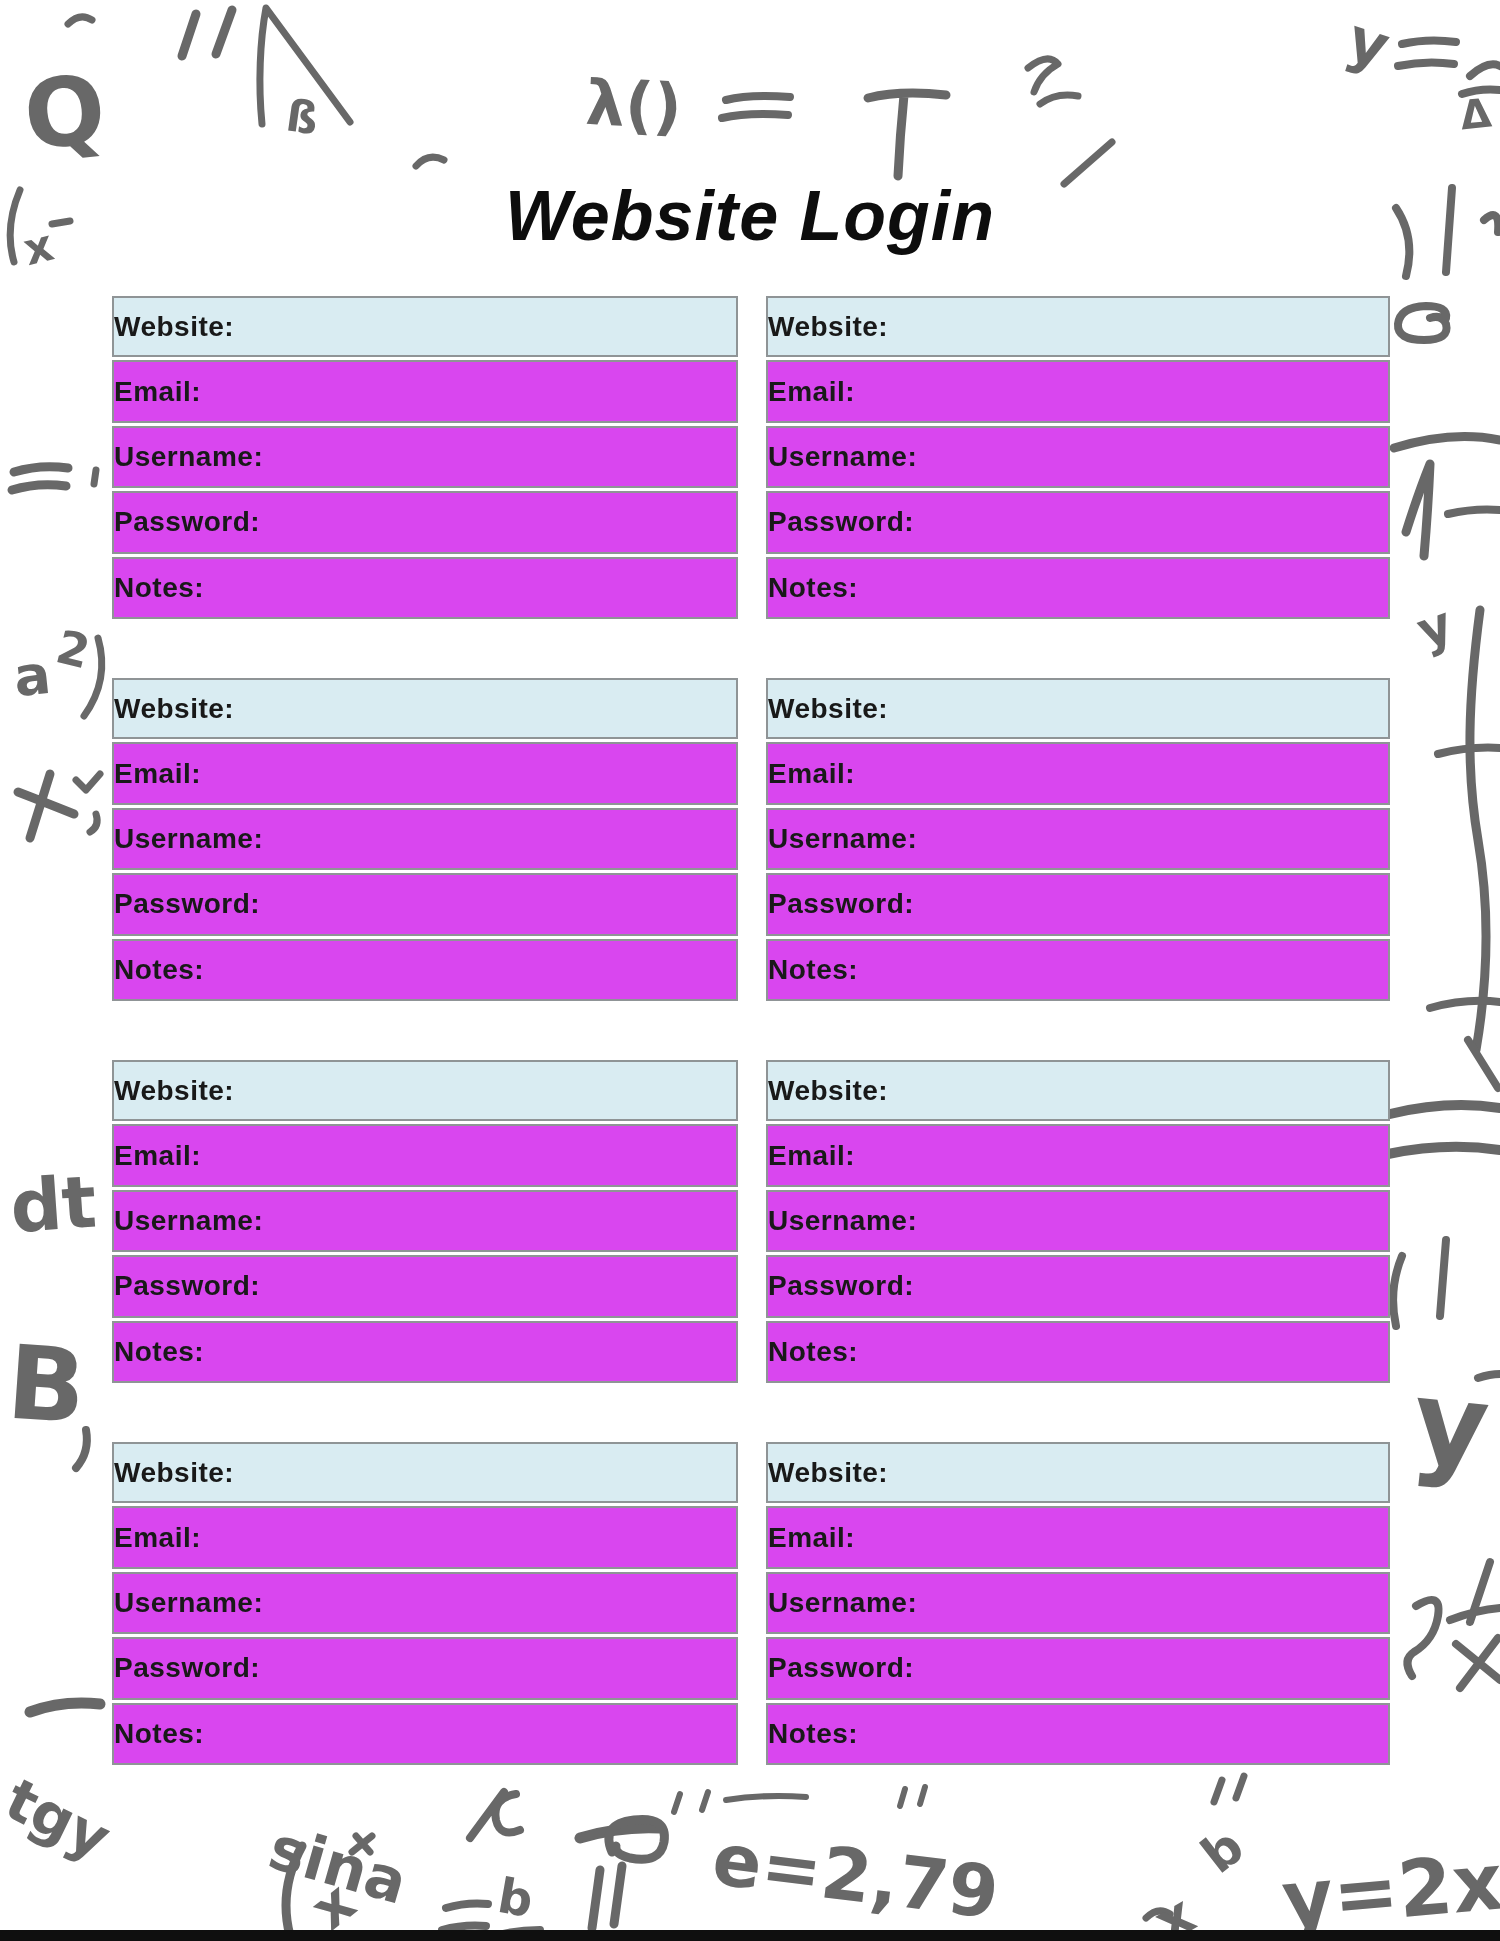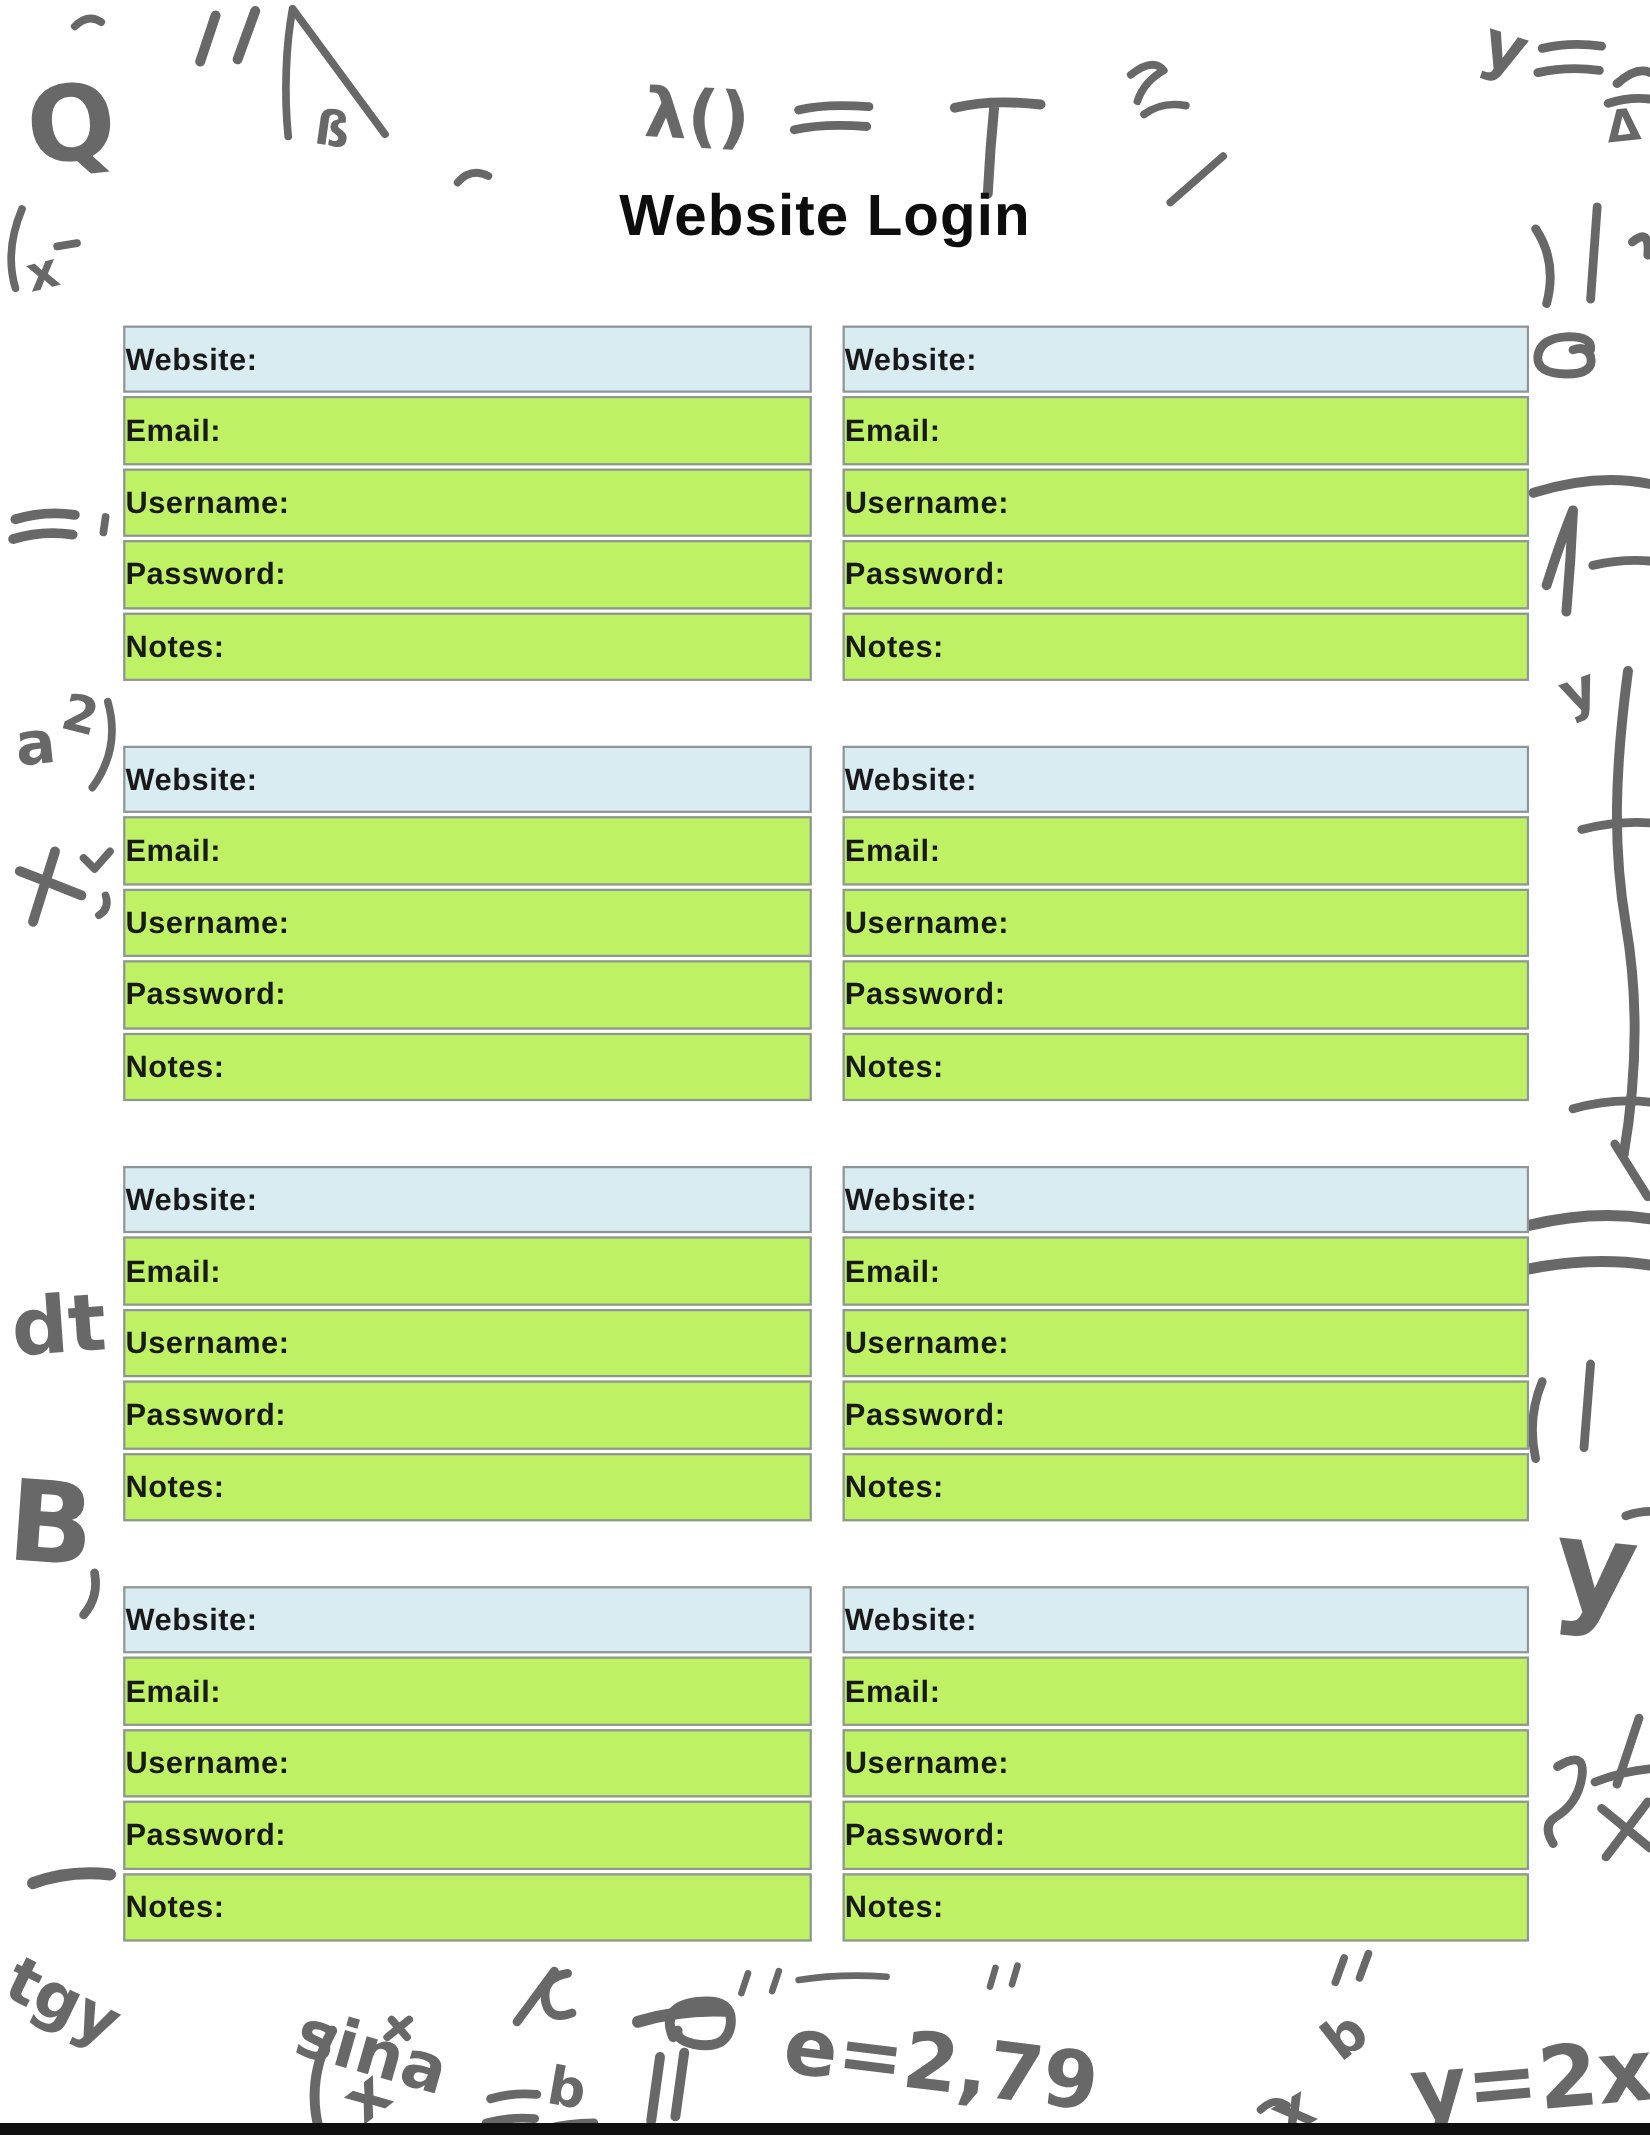--- a/index.html
+++ b/index.html
@@ -4,29 +4,29 @@
 <style>
   html,body{margin:0;padding:0;}
   body{
     width:1500px;height:1941px;position:relative;overflow:hidden;
     background:#ffffff;font-family:"Liberation Sans",sans-serif;
   }
   .doodles{position:absolute;left:0;top:0;width:1500px;height:1941px;z-index:0;pointer-events:none;}
   .doodle-text{font-family:"DejaVu Sans",sans-serif;font-weight:bold;fill:#686868;}
   .page-title{
     position:absolute;top:134px;left:0;width:1500px;text-align:center;z-index:2;
-    font-size:53px;font-weight:bold;letter-spacing:1px;color:#0d0d0d;line-height:1;
+    font-size:70px;font-weight:bold;letter-spacing:1px;color:#0d0d0d;line-height:1;font-style:italic;
   }
   .cards-grid{
     position:absolute;left:112px;top:296px;width:1278px;z-index:1;
     display:grid;grid-template-columns:626px 624px;column-gap:28px;row-gap:59px;
   }
   .card{height:323px;display:flex;flex-direction:column;}
   .row{
-    box-sizing:border-box;height:64px;margin-top:3px;background:#bef264;
+    box-sizing:border-box;height:64px;margin-top:3px;background:#d946ef;
     border:2px solid #8f9496;display:flex;align-items:center;
   }
   .row.header{height:63px;margin-top:0;background:#d9ecf2;}
   .label{
     font-weight:bold;font-size:28px;color:#191919;
     letter-spacing:0.5px;white-space:nowrap;
   }
   .value{flex:1;height:100%;}
   .footer-bar{position:absolute;left:0;bottom:0;width:1500px;height:11px;background:#0f0f0f;z-index:3;}
 </style>

